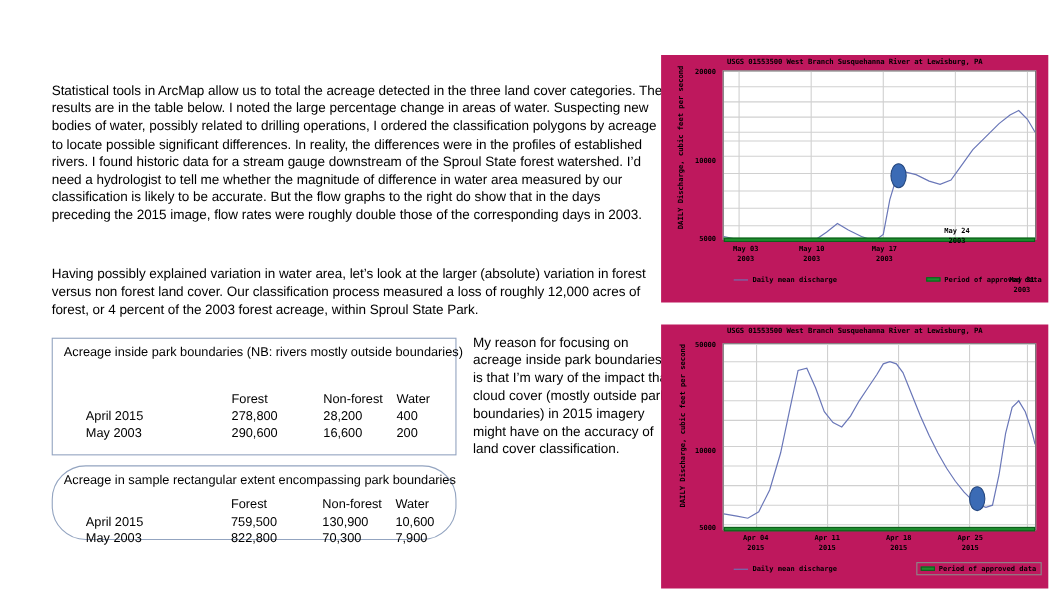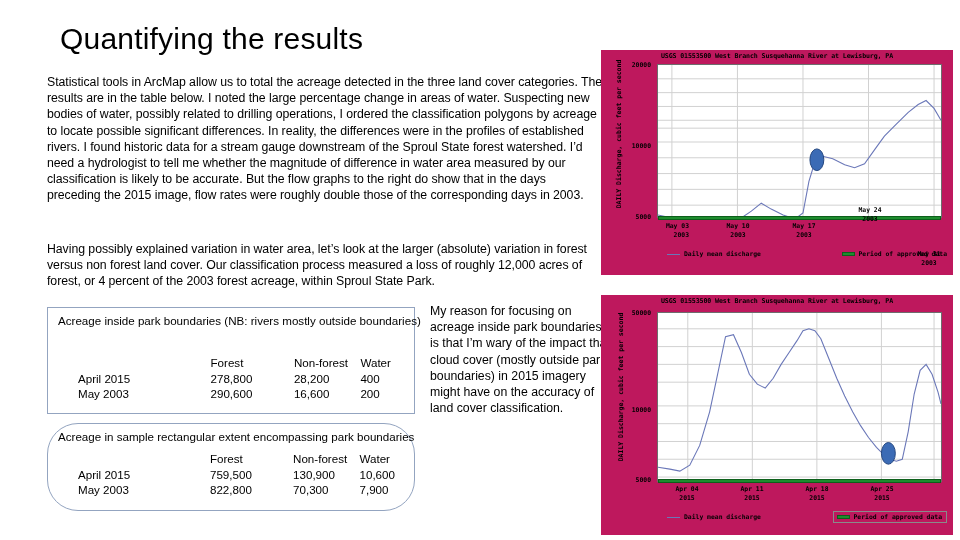--- a/index.html
+++ b/index.html
@@ -38,21 +38,21 @@
   }
 
   
   .tablebox{
     position:absolute;
     border:1px solid #93a4c0;
     background:#ffffff;
     box-sizing:border-box;
   }
   #table1{left:47px;top:307px;width:368px;height:107px;}
-  #table2{left:47px;top:423px;width:368px;height:88px;border-radius:31px;}
+  #table2{left:47px;top:423px;width:368px;height:68px;border-radius:31px;}
 
   .tbl-caption{
     position:absolute;left:10px;top:6px;
     font-size:11.6px;color:#000;white-space:nowrap;
   }
   table.acres{
     position:absolute;left:7px;
     border-collapse:collapse;
     font-size:11.6px;color:#000;margin-left:23px;
   }
@@ -156,21 +156,20 @@
   .legend-group{display:flex;align-items:center;}
   .legend-boxed{border:1px solid #8a8a8a;padding:1px 4px 1px 3px;}
   #legend-top{left:66px;top:200px;width:280px;justify-content:space-between;}
   #legend-bottom{left:66px;top:216px;width:280px;justify-content:space-between;}
 </style>
 </head>
 <body>
 
 <div class="slide">
 
-  <div class="title">Quantifying the results</div>
 
   <div class="para" id="para1">Statistical tools in ArcMap allow us to total the acreage detected in the three land cover categories.  The results are in the table below.  I noted the large percentage change in areas of water.  Suspecting new bodies of water, possibly related to drilling operations, I ordered the classification polygons by acreage to locate possible significant differences.  In reality, the differences were in the profiles of established rivers.  I found historic data for a stream gauge downstream of the Sproul State forest watershed.  I’d need a hydrologist to tell me whether the magnitude of difference in water area measured by our classification is likely to be accurate.  But the flow graphs to the right do show that in the days preceding the 2015 image, flow rates were roughly double those of the corresponding days in 2003.</div>
 
   <div class="para" id="para2">Having possibly explained variation in water area, let’s look at the larger (absolute) variation in forest versus non forest land cover.  Our classification process measured a loss of roughly 12,000 acres of forest, or 4 percent of the 2003 forest acreage, within Sproul State Park.</div>
 
   <div id="sidenote">My reason for focusing on acreage inside park boundaries is that I’m wary of the impact that cloud cover (mostly outside park boundaries) in 2015 imagery might have on the accuracy of land cover classification.</div>
 
   <div class="tablebox" id="table1">
     <div class="tbl-caption">Acreage inside park boundaries (NB: rivers mostly outside boundaries)</div>
     <table class="acres">
@@ -252,21 +251,21 @@
           <line x1="212" y1="0" x2="212" y2="154"></line>
           <line x1="278" y1="0" x2="278" y2="154"></line>
         </g>
         <polyline fill="none" stroke="#6a77b8" stroke-width="1.1" points="0,152 14,155 30,158 46,160 62,161 78,159 94,148 104,140 114,146 126,152 138,156 146,150 152,118 158,98 164,92 176,95 188,101 198,104 208,100 218,86 228,72 240,60 252,48 262,40 270,36 278,44 285,56"></polyline>
         <ellipse cx="160" cy="96" rx="7" ry="11" fill="#3b6bb5" stroke="#24477f" stroke-width="1"></ellipse>
       </svg>
     </div>
 
     <div class="greenbar"></div>
 
-    <div class="xtick" style="left:32px;top:172px;text-align:right;">
+    <div class="xtick" style="left:49px;top:172px;">
       <div>May 03</div>
       <div>2003</div>
     </div>
     <div class="xtick" style="left:109px;top:172px;">
       <div>May 10</div>
       <div>2003</div>
     </div>
     <div class="xtick" style="left:175px;top:172px;">
       <div>May 17</div>
       <div>2003</div>

